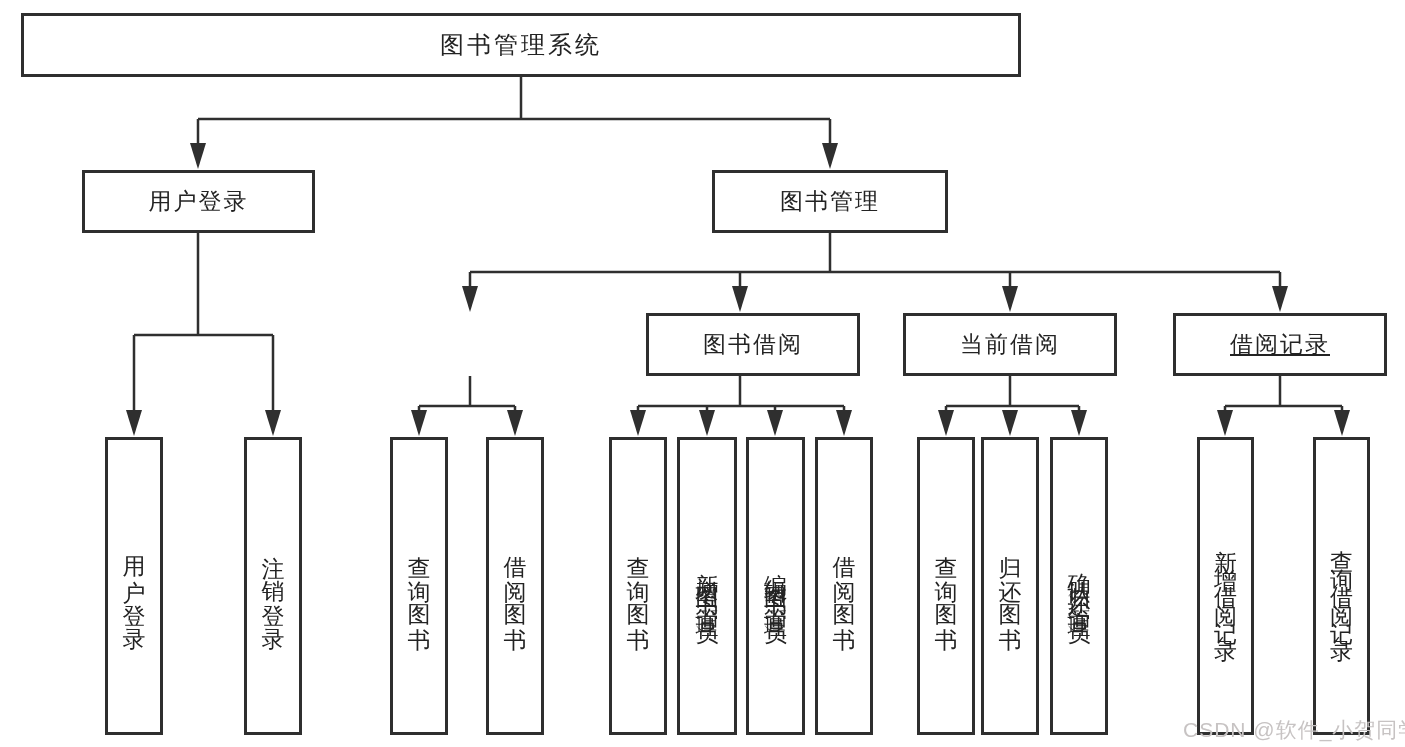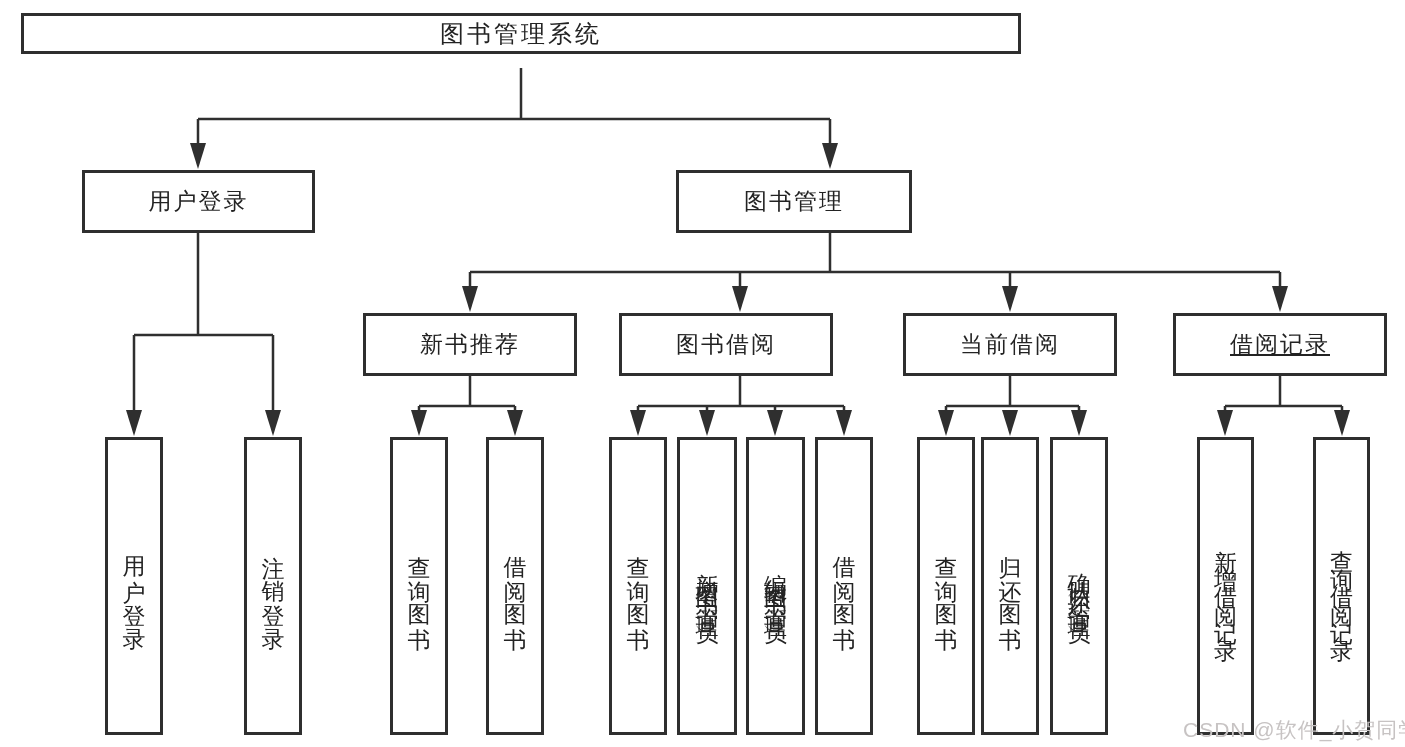--- a/index.html
+++ b/index.html
@@ -73,27 +73,26 @@
     <path d="M1010,376 V406 M946,406 H1079 M946,406 V412 M1079,406 V412"></path>
     <polygon points="938,410 954,410 946,436" fill="#2f2f2f" stroke="none"></polygon>
     <polygon points="1002,410 1018,410 1010,436" fill="#2f2f2f" stroke="none"></polygon>
     <polygon points="1071,410 1087,410 1079,436" fill="#2f2f2f" stroke="none"></polygon>
 
     <path d="M1280,376 V406 M1225,406 H1342 M1225,406 V412 M1342,406 V412"></path>
     <polygon points="1217,410 1233,410 1225,436" fill="#2f2f2f" stroke="none"></polygon>
     <polygon points="1334,410 1350,410 1342,436" fill="#2f2f2f" stroke="none"></polygon>
   </svg>
 
-  <div class="node hnode root" style="left:21px;top:13px;width:1000px;height:41px;">图书管理系统</div>
+  <div class="node hnode root" style="left:21px;top:13px;width:1000px;height:64px;">图书管理系统</div>
 
   <div class="node hnode" style="left:82px;top:170px;width:233px;height:63px;">用户登录</div>
-  <div class="node hnode" style="left:676px;top:170px;width:236px;height:63px;">图书管理</div>
+  <div class="node hnode" style="left:712px;top:170px;width:236px;height:63px;">图书管理</div>
 
-  <div class="node hnode" style="left:363px;top:313px;width:214px;height:63px;">新书推荐</div>
-  <div class="node hnode" style="left:619px;top:313px;width:214px;height:63px;">图书借阅</div>
+  <div class="node hnode" style="left:646px;top:313px;width:214px;height:63px;">图书借阅</div>
   <div class="node hnode" style="left:903px;top:313px;width:214px;height:63px;text-align:right;">当前借阅</div>
   <div class="node hnode" style="left:1173px;top:313px;width:214px;height:63px;text-decoration:underline;">借阅记录</div>
 
   <div class="node vnode sp4" style="left:105px;top:437px;width:58px;height:298px;">用户登录</div>
   <div class="node vnode sp4" style="left:244px;top:437px;width:58px;height:298px;">注销登录</div>
 
   <div class="node vnode sp4" style="left:390px;top:437px;width:58px;height:298px;">查询图书</div>
   <div class="node vnode sp4" style="left:486px;top:437px;width:58px;height:298px;">借阅图书</div>
 
   <div class="node vnode sp4" style="left:609px;top:437px;width:58px;height:298px;">查询图书</div>

